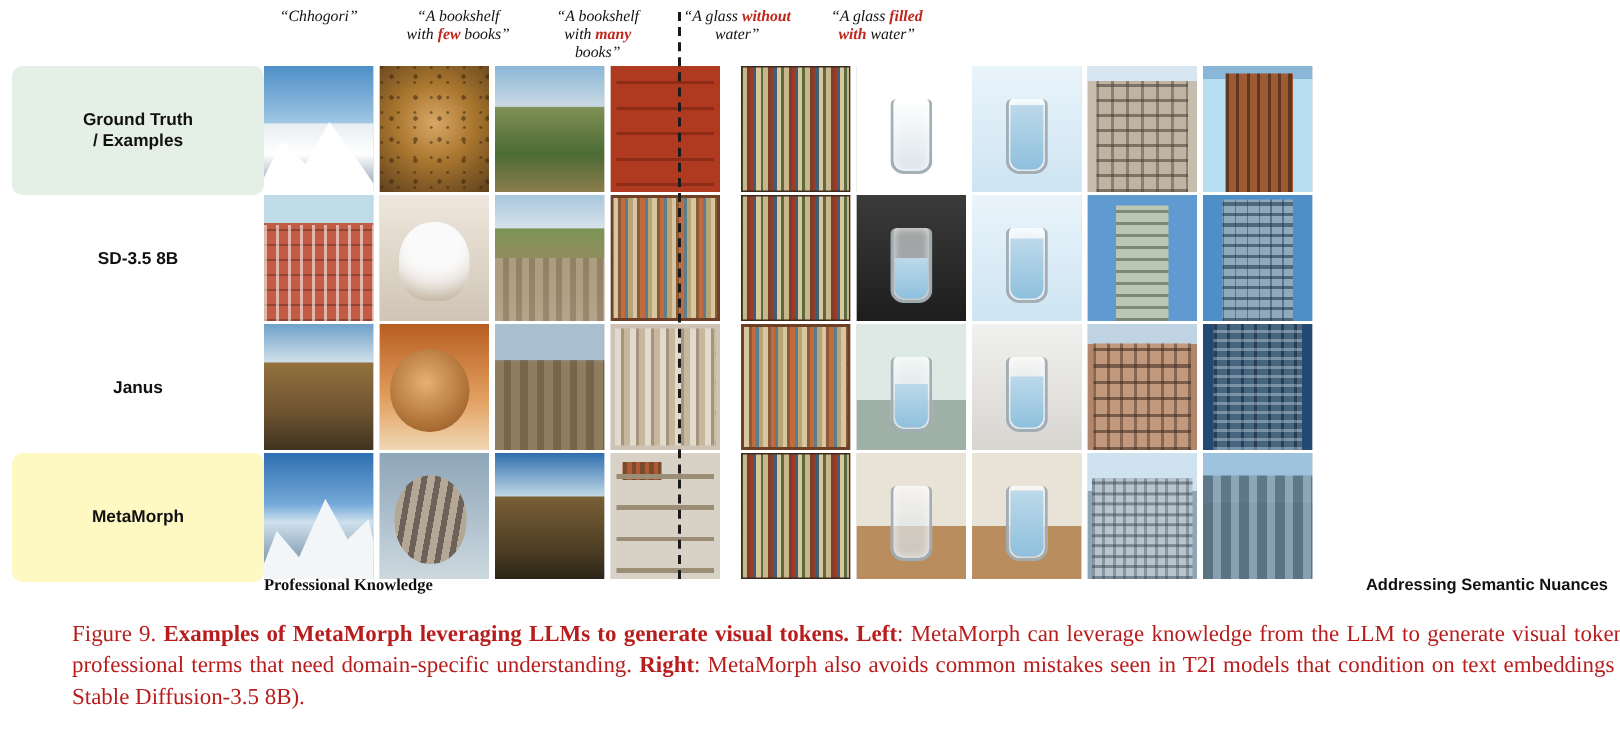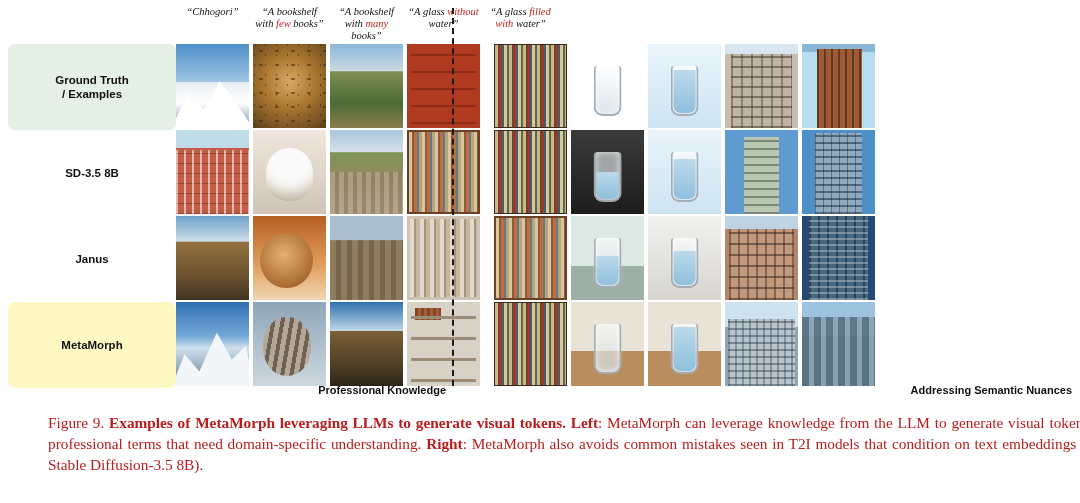--- a/index.html
+++ b/index.html
@@ -26,33 +26,33 @@
     left: 0;
     top: 0;
     width: 1080px;
     height: 400px;
   }
   .col-headers {
     position: absolute;
     left: 176px;
     top: 6px;
     display: flex;
-    gap: 0px;
+    gap: 16px;
   }
   .col-head {
     width: 73px;
     margin-right: 4px;
     font-family: "Liberation Serif", serif;
     font-size: 10.5px;
     line-height: 12px;
     text-align: center;
     color: #111;
   }
   .col-head .q { font-style: italic; }
-  .em-red { color: #c0261c; font-style: italic; font-weight: normal; }
+  .em-red { color: #c0261c; font-style: italic; font-weight: bold; }
 
   .row-labels {
     position: absolute;
     left: 8px;
     top: 44px;
     width: 168px;
   }
   .row-label {
     height: 86px;
     display: flex;
@@ -104,21 +104,21 @@
   .group-labels {
     position: absolute;
     top: 384px;
     left: 0;
     width: 1080px;
     font-family: "Liberation Sans", sans-serif;
     font-weight: bold;
     font-size: 11px;
     color: #111;
   }
-  .group-left { position: absolute; left: 176px; width: 270px; text-align: right; }
+  .group-left { position: absolute; left: 176px; width: 270px; text-align: left; font-family: Liberation Serif, serif; }
   .group-right { position: absolute; left: 464px; width: 608px; text-align: right; }
 
   
   .caption {
     position: absolute;
     left: 8px;
     top: 412px;
     width: 1064px;
     font-family: "Liberation Serif", serif;
     font-size: 15.3px;

